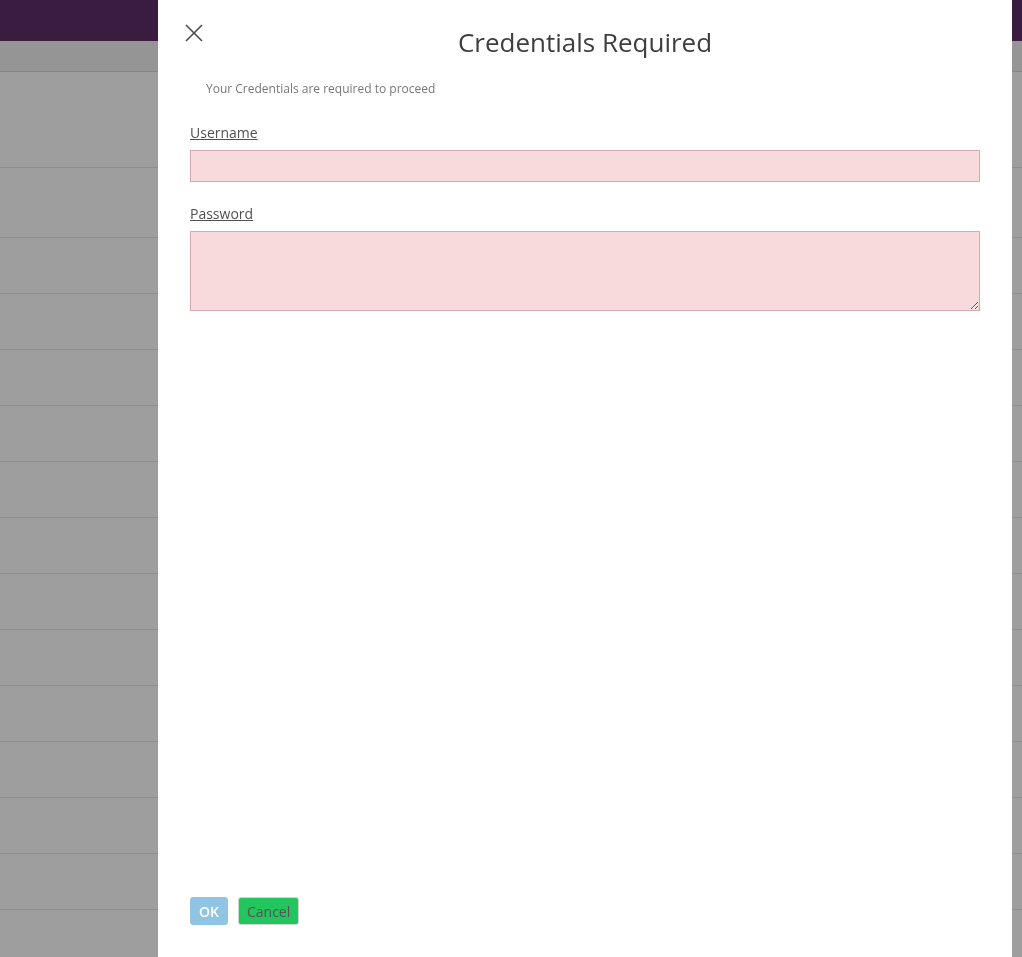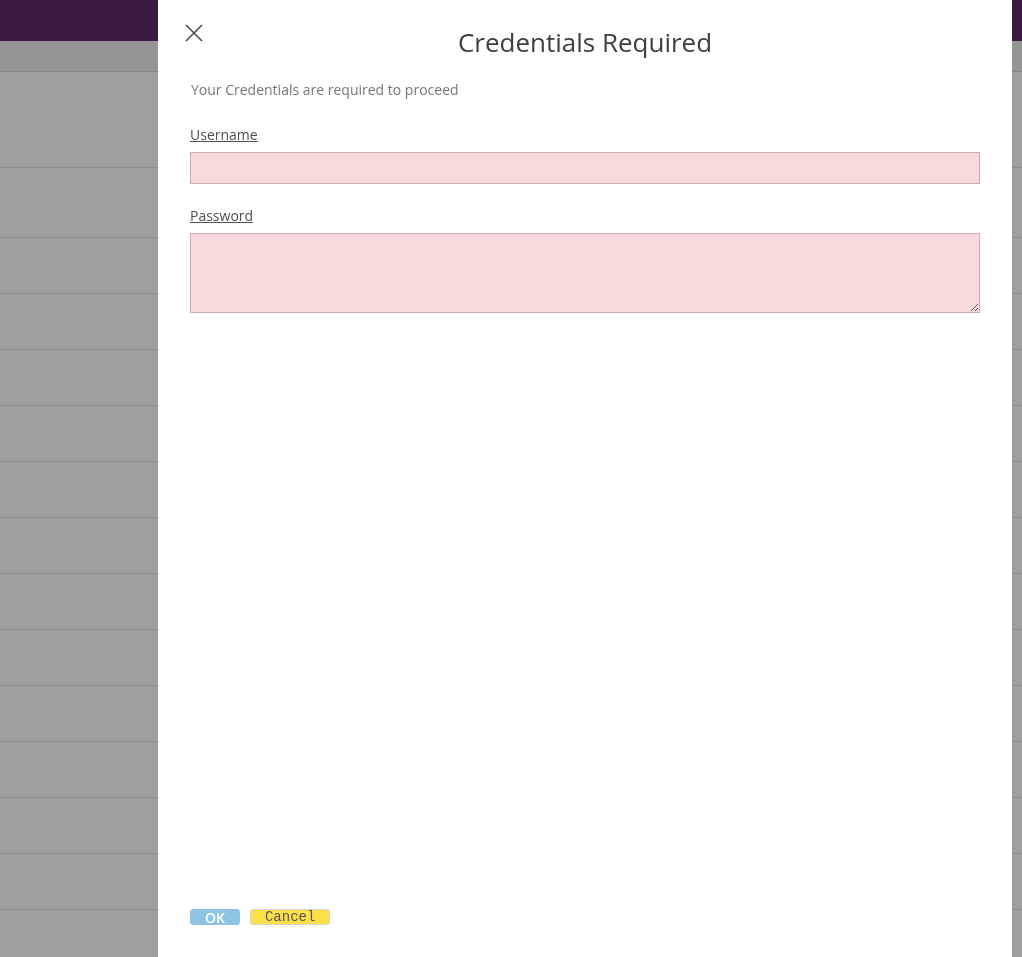--- a/index.html
+++ b/index.html
@@ -98,23 +98,23 @@
   .title {
     text-align: center;
     font-size: 26px;
     font-weight: 400;
     color: #3e3e3e;
     margin: 0;
     padding-top: 24px;
     padding-bottom: 20px;
   }
   .subtitle {
-    font-size: 14px;
+    font-size: 12px;
     color: #777;
-    margin: 0 0 26px 1px;
+    margin: 0 0 26px 16px;
   }
 
   .field {
     margin-bottom: 22px;
   }
   .field-label {
     display: block;
     font-size: 14px;
     color: #505050;
     margin-bottom: 8px;
@@ -144,41 +144,40 @@
 
   .footer {
     position: absolute;
     left: 32px;
     right: 32px;
     bottom: 32px;
     display: flex;
     gap: 10px;
   }
   .btn {
-    height: 16px;
-    padding: 0 14px;
+    height: 28px;
+    padding: 0 8px;
     font-size: 14px;
     border-radius: 3px;
     cursor: pointer;
     font-family: inherit;
     display: inline-flex;
     align-items: center;
     justify-content: center;
   }
   .btn-primary {
     background: #90c4e4;
     border: 1px solid #90c4e4;
     color: #fff;
     font-weight: 600;
   }
   .btn-secondary {
-    background: #fde047;
+    background: #22c55e;
     border: 1px solid #d4d4d4;
     color: #555;
-    font-family: Liberation Mono, monospace;
   }
 </style>
 </head>
 <body>
 
 <div class="app-bg">
   <div class="topbar"></div>
   <div class="subbar"></div>
   <div class="bg-body">
     <div class="bg-block-a"></div>

